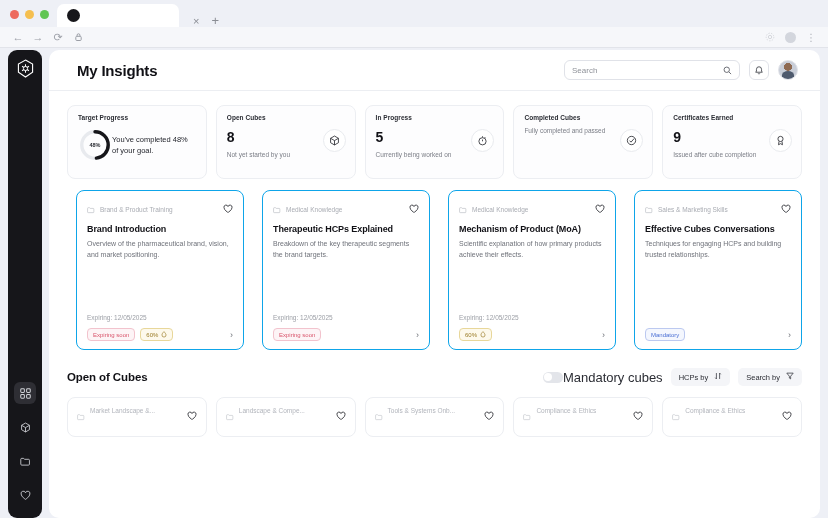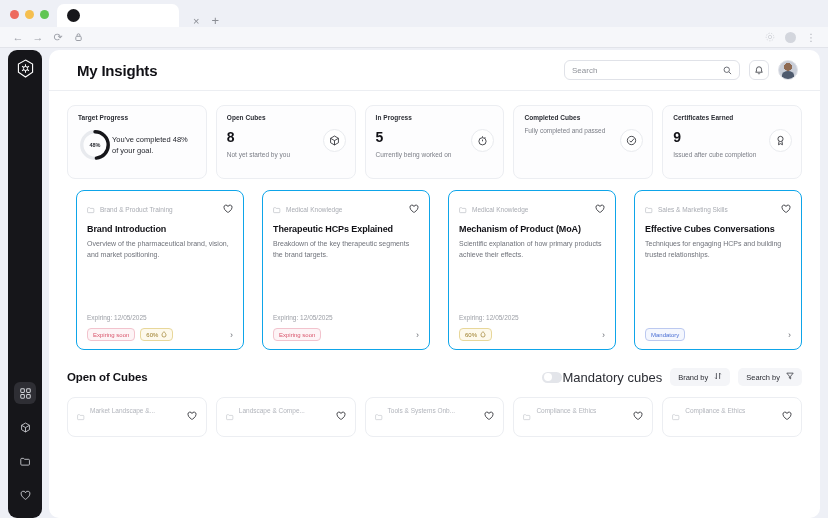--- a/index.html
+++ b/index.html
@@ -505,21 +505,21 @@
         </div>
 
         <div class="sec-head">
           <div class="sec-title">Open of Cubes</div>
           <div class="list-toolbar">
             <div style="display:flex;align-items:center">
               <span class="toggle"></span>
               <span class="toggle-lbl">Mandatory cubes</span>
             </div>
             <div class="pill">
-              <span>Brand by</span>
+              <span>HCPs by</span>
               <span>
                 <svg width="8" height="8" viewBox="0 0 10 10" fill="none" stroke="#3c3f46" stroke-width="1">
                     <path d="M3 1.3v7.4M3 8.7L1.6 7.1M7 8.7V1.3M7 1.3l1.4 1.6"></path>
                   </svg>
               </span>
             </div>
             <div class="pill">
               <span>Search by</span>
               <span>
                 <svg width="8" height="8" viewBox="0 0 10 10" fill="none" stroke="#3c3f46" stroke-width="1">

